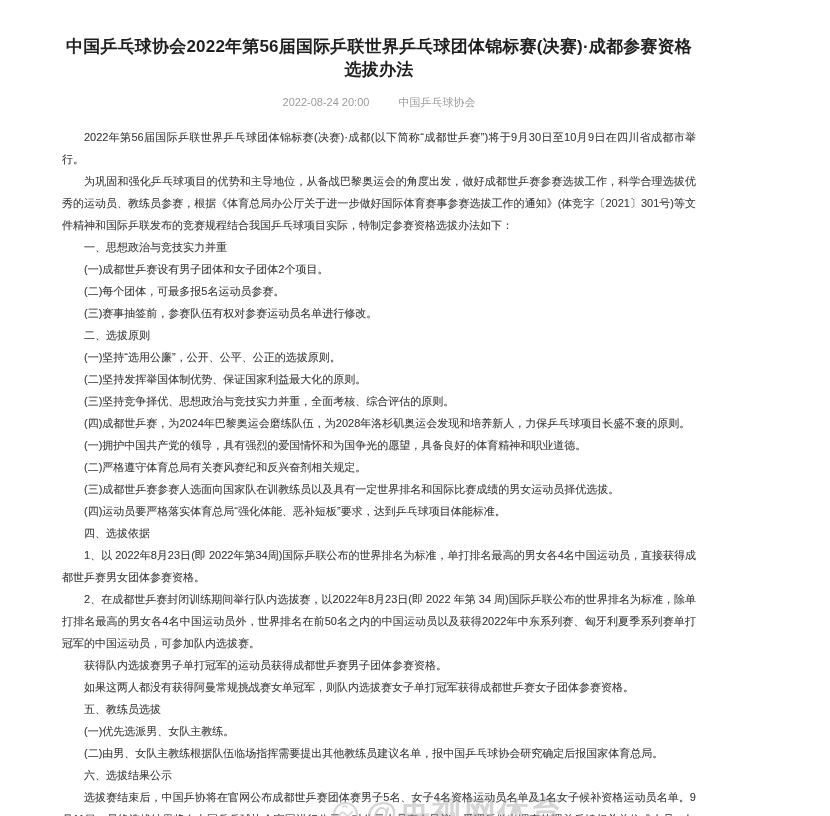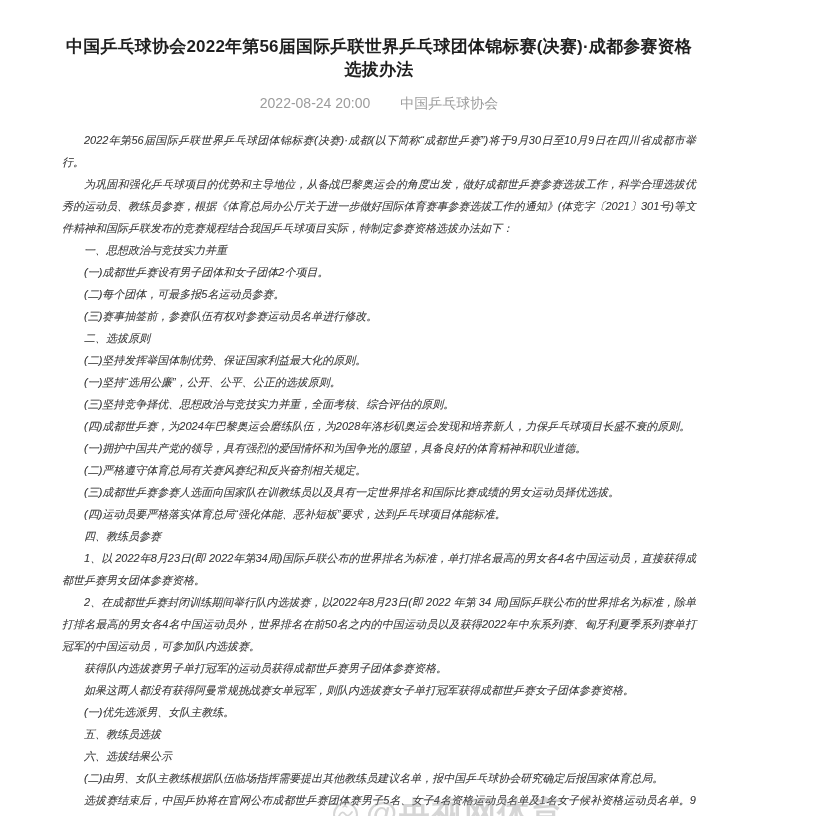--- a/index.html
+++ b/index.html
@@ -21,37 +21,36 @@
     text-align: center;
     font-size: 17px;
     font-weight: bold;
     color: #1f1f1f;
     line-height: 1.35;
     letter-spacing: 0.2px;
   }
   .meta-line {
     margin-top: 13px;
     text-align: center;
-    font-size: 14px;
+    font-size: 11px;
     color: #9c9c9c;
   }
   .meta-line .meta-date { margin-right: 26px; }
   .article-body {
     margin: 16px 62px 0;
     font-size: 11px;
     line-height: 22px;
     color: #3d3d3d;
     text-align: justify;
     text-shadow: 0 0 0.6px rgba(70,70,70,0.35);
   }
   .article-body p {
     margin: 0;
     padding: 0;
     text-indent: 2em;
-    font-style: italic;
   }
   .watermark {
     position: absolute;
     left: 332px;
     top: 779px;
     display: flex;
     align-items: center;
     gap: 7px;
     opacity: 0.40;
     color: #8f8f8f;
@@ -83,37 +82,37 @@
   </div>
 
   <div class="article-body">
     <p>2022年第56届国际乒联世界乒乓球团体锦标赛(决赛)·成都(以下简称“成都世乒赛”)将于9月30日至10月9日在四川省成都市举行。</p>
     <p>为巩固和强化乒乓球项目的优势和主导地位，从备战巴黎奥运会的角度出发，做好成都世乒赛参赛选拔工作，科学合理选拔优秀的运动员、教练员参赛，根据《体育总局办公厅关于进一步做好国际体育赛事参赛选拔工作的通知》(体竞字〔2021〕301号)等文件精神和国际乒联发布的竞赛规程结合我国乒乓球项目实际，特制定参赛资格选拔办法如下：</p>
     <p>一、思想政治与竞技实力并重</p>
     <p>(一)成都世乒赛设有男子团体和女子团体2个项目。</p>
     <p>(二)每个团体，可最多报5名运动员参赛。</p>
     <p>(三)赛事抽签前，参赛队伍有权对参赛运动员名单进行修改。</p>
     <p>二、选拔原则</p>
+    <p>(一)坚持“选用公廉”，公开、公平、公正的选拔原则。</p>
     <p>(二)坚持发挥举国体制优势、保证国家利益最大化的原则。</p>
-    <p>(一)坚持“选用公廉”，公开、公平、公正的选拔原则。</p>
     <p>(三)坚持竞争择优、思想政治与竞技实力并重，全面考核、综合评估的原则。</p>
     <p>(四)成都世乒赛，为2024年巴黎奥运会磨练队伍，为2028年洛杉矶奥运会发现和培养新人，力保乒乓球项目长盛不衰的原则。</p>
     <p>(一)拥护中国共产党的领导，具有强烈的爱国情怀和为国争光的愿望，具备良好的体育精神和职业道德。</p>
     <p>(二)严格遵守体育总局有关赛风赛纪和反兴奋剂相关规定。</p>
     <p>(三)成都世乒赛参赛人选面向国家队在训教练员以及具有一定世界排名和国际比赛成绩的男女运动员择优选拔。</p>
     <p>(四)运动员要严格落实体育总局“强化体能、恶补短板”要求，达到乒乓球项目体能标准。</p>
-    <p>四、教练员参赛</p>
+    <p>四、选拔依据</p>
     <p>1、以 2022年8月23日(即 2022年第34周)国际乒联公布的世界排名为标准，单打排名最高的男女各4名中国运动员，直接获得成都世乒赛男女团体参赛资格。</p>
     <p>2、在成都世乒赛封闭训练期间举行队内选拔赛，以2022年8月23日(即 2022 年第 34 周)国际乒联公布的世界排名为标准，除单打排名最高的男女各4名中国运动员外，世界排名在前50名之内的中国运动员以及获得2022年中东系列赛、匈牙利夏季系列赛单打冠军的中国运动员，可参加队内选拔赛。</p>
     <p>获得队内选拔赛男子单打冠军的运动员获得成都世乒赛男子团体参赛资格。</p>
     <p>如果这两人都没有获得阿曼常规挑战赛女单冠军，则队内选拔赛女子单打冠军获得成都世乒赛女子团体参赛资格。</p>
+    <p>五、教练员选拔</p>
     <p>(一)优先选派男、女队主教练。</p>
-    <p>五、教练员选拔</p>
+    <p>(二)由男、女队主教练根据队伍临场指挥需要提出其他教练员建议名单，报中国乒乓球协会研究确定后报国家体育总局。</p>
     <p>六、选拔结果公示</p>
-    <p>(二)由男、女队主教练根据队伍临场指挥需要提出其他教练员建议名单，报中国乒乓球协会研究确定后报国家体育总局。</p>
     <p>选拔赛结束后，中国乒协将在官网公布成都世乒赛团体赛男子5名、女子4名资格运动员名单及1名女子候补资格运动员名单。9月11日，最终选拔结果将在中国乒乓球协会官网进行公示。对公示人员存在异议，受理后做出调查处理并反馈相关单位或人员。如公示人员有调整的，需按程序重新进行公示。</p>
   </div>
 
   <div class="watermark">
     <svg class="wm-logo" viewBox="0 0 27 27" xmlns="http://www.w3.org/2000/svg">
       <circle cx="13.5" cy="13.5" r="11.5" fill="none" stroke="#9a9a9a" stroke-width="2"></circle>
       <path d="M7 15 Q10 9 13 13 Q16 17 20 11" fill="none" stroke="#9a9a9a" stroke-width="1.8" stroke-linecap="round"></path>
       <path d="M11 6 Q13 4 15 6" fill="none" stroke="#9a9a9a" stroke-width="1.4" stroke-linecap="round"></path>
     </svg>
     <span class="wm-text">@央视网体育</span>

